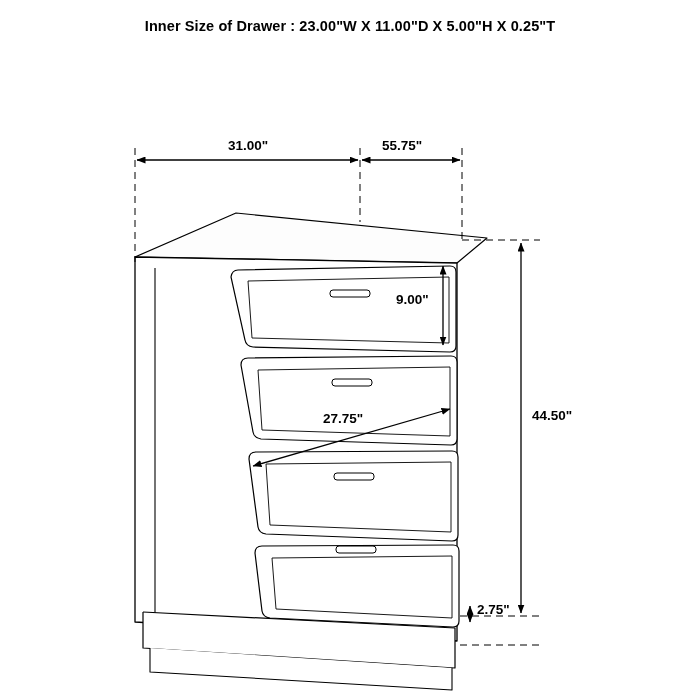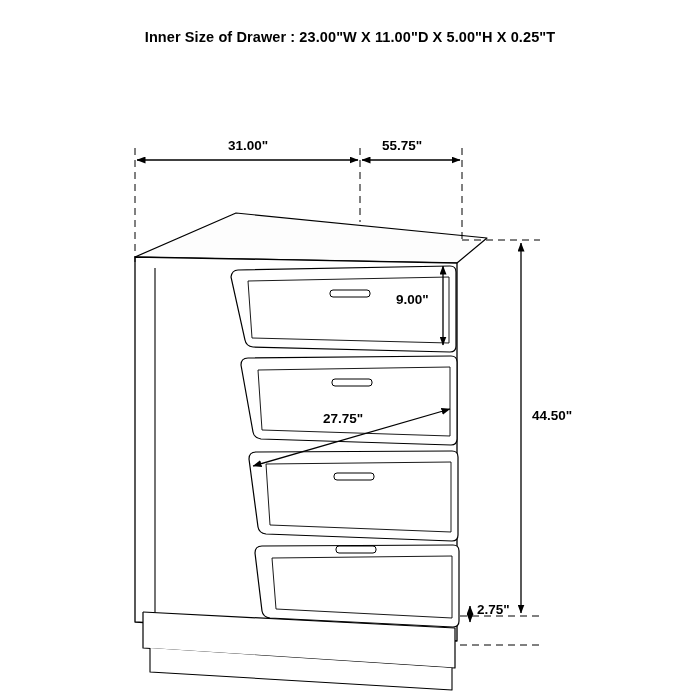--- a/index.html
+++ b/index.html
@@ -23,21 +23,20 @@
   .title {
     position: absolute;
     top: 18px;
     left: 0;
     width: 700px;
     text-align: center;
     font-size: 14.5px;
     font-weight: bold;
     letter-spacing: 0.1px;
     color: #000;
-    margin-top: 11px;
   }
   svg.drawing {
     position: absolute;
     top: 0;
     left: 0;
     width: 700px;
     height: 700px;
   }
   .dimlabel {
     position: absolute;

